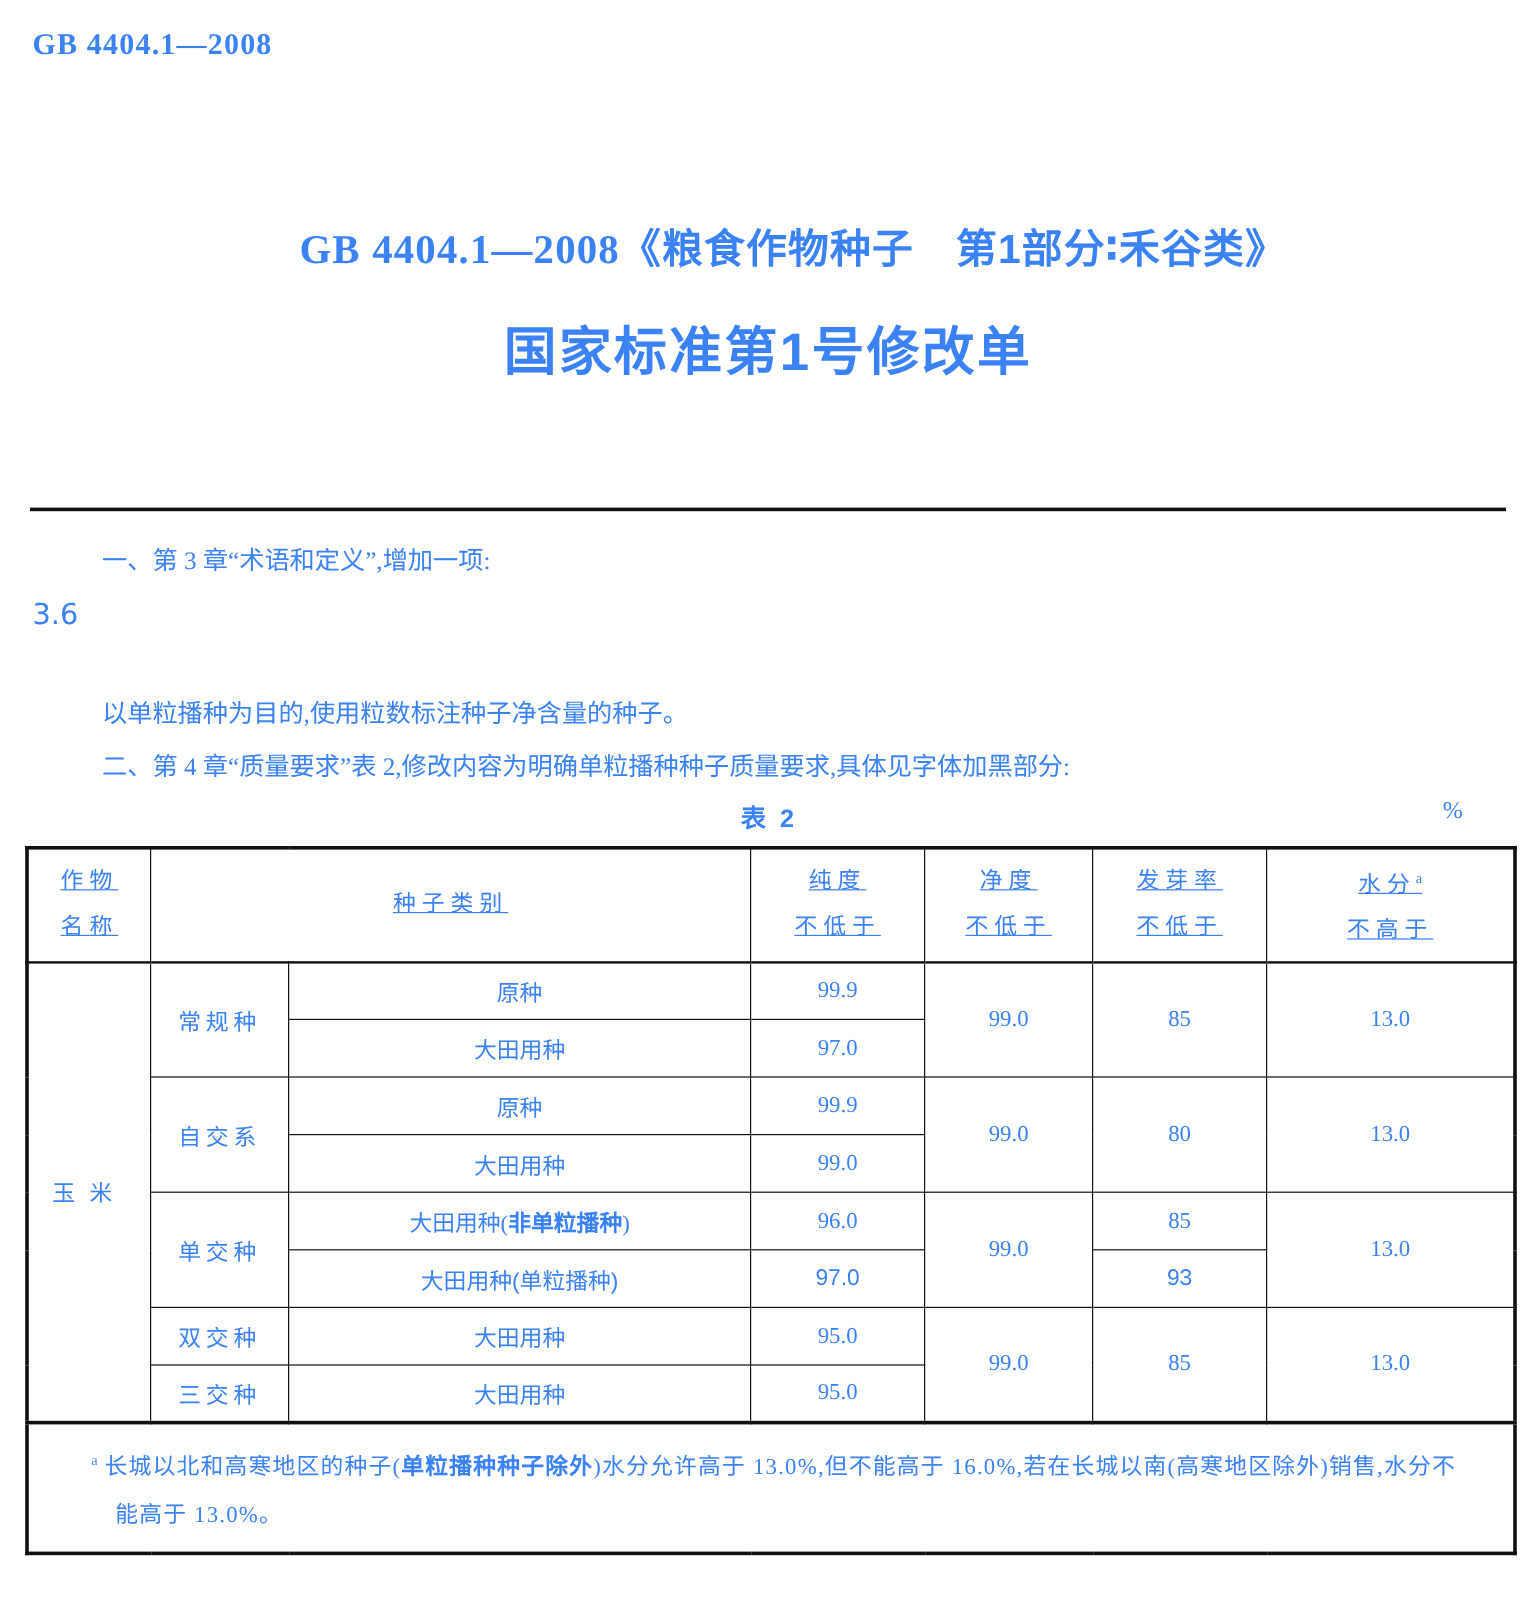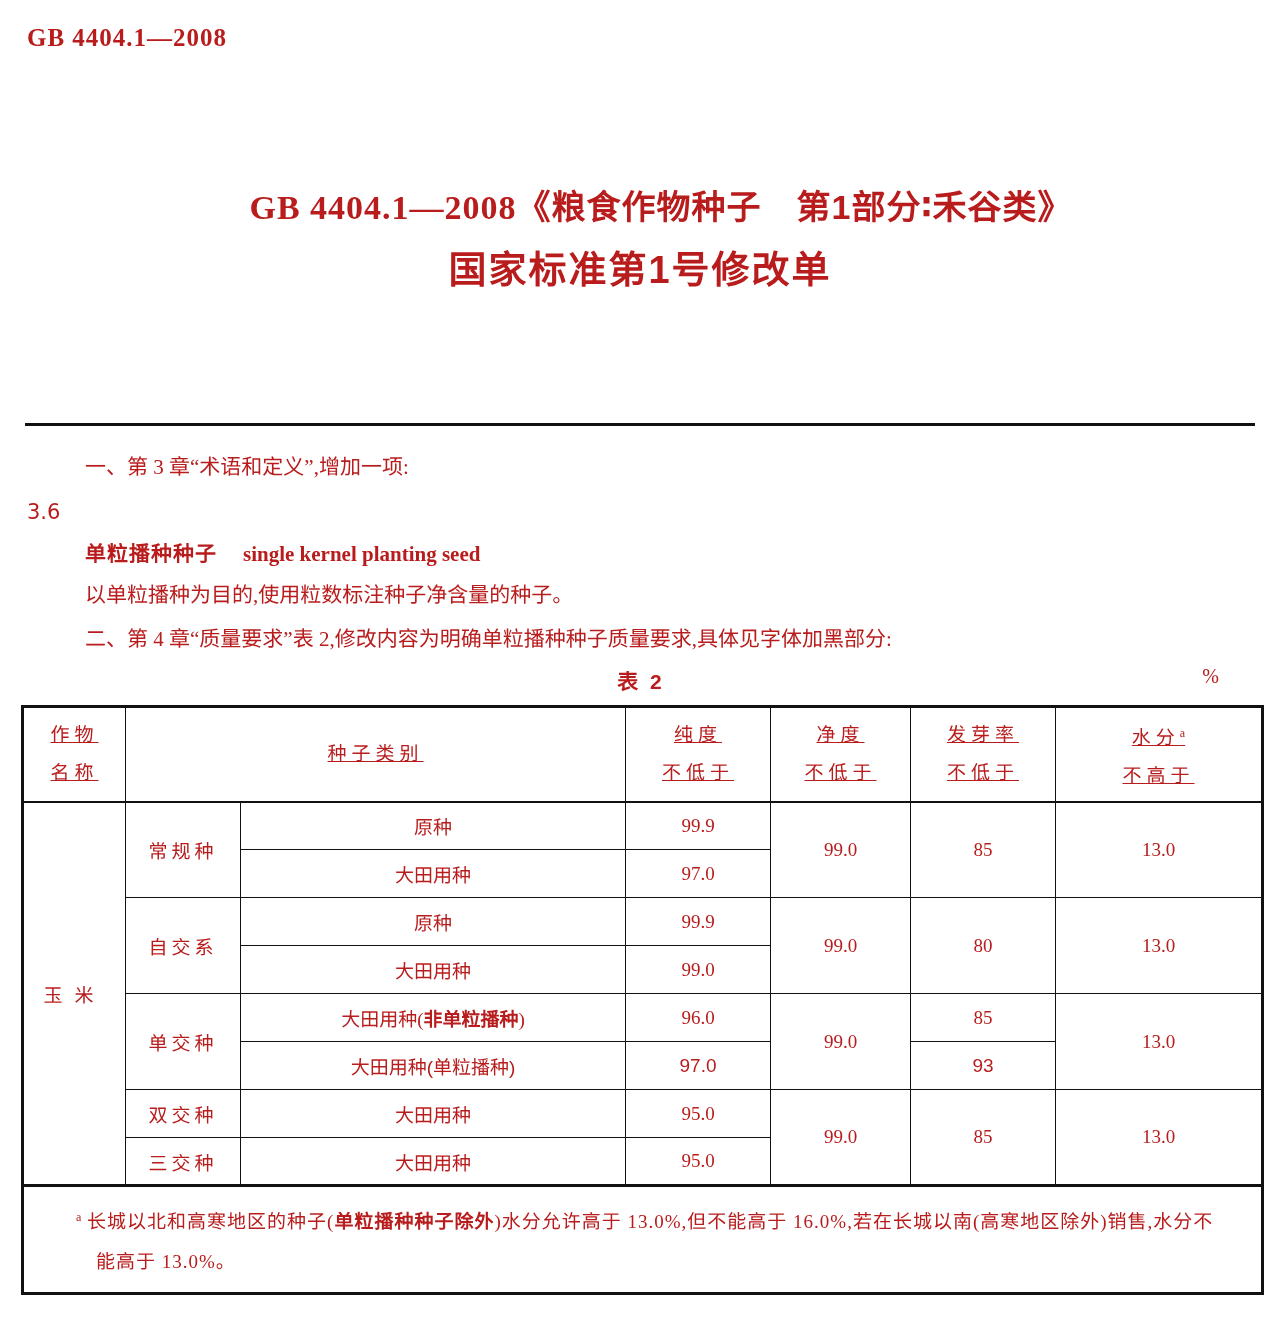--- a/index.html
+++ b/index.html
@@ -1,38 +1,38 @@
 <!DOCTYPE html>
 <html lang="zh-CN"><head>
 <meta charset="utf-8">
 <style>
   * { margin:0; padding:0; box-sizing:border-box; }
   body { background:#e8e8e8; }
   .page {
     position:relative;
     width:1280px; height:1340px;
     background:#ffffff;
-    color:#b91c1c;
+    color:#3b82f6;
     font-family:"Liberation Serif","DejaVu Serif",serif;
     overflow:hidden;
   }
   .doc-header {
     position:absolute; top:24px; left:27px;
     font-size:25px; font-weight:bold;
     letter-spacing:1px;
     font-family:"Liberation Serif","DejaVu Serif",serif;
   }
   .title-block { position:absolute; top:180px; left:0; width:1280px; text-align:center; }
   .title-line1 { font-size:34px; font-weight:bold; font-family:"Liberation Sans","DejaVu Sans",sans-serif; letter-spacing:1px;margin-left:42px; }
   .title-line1 .latin { font-family:"Liberation Serif","DejaVu Serif",serif; }
-  .title-line2 { margin-top:10px; font-size:38px; font-weight:bold; font-family:"Liberation Sans","DejaVu Sans",sans-serif; letter-spacing:2px; }
+  .title-line2 { margin-top:28px; font-size:44px; font-weight:bold; font-family:"Liberation Sans","DejaVu Sans",sans-serif; letter-spacing:2px; }
   .rule { position:absolute; top:423px; left:25px; width:1230px; height:3px; background:#111; }
   .bodytext { position:absolute; left:27px; width:1228px; font-size:21px; line-height:30px; }
   .p-one   { top:452px; padding-left:58px; }
-  .p-num   { top:497px; font-family:"DejaVu Sans","Liberation Sans",sans-serif; font-size:21px; }
+  .p-num   { top:497px; font-family:"DejaVu Sans","Liberation Sans",sans-serif; font-size:24px; }
   .p-term  { top:539px; padding-left:58px; font-weight:bold; }
   .p-term .term-cn { font-family:"Liberation Sans","DejaVu Sans",sans-serif; letter-spacing:1px; }
   .p-term .term-en { margin-left:26px; font-family:"Liberation Serif","DejaVu Serif",serif; }
   .p-def   { top:580px; padding-left:58px; }
   .p-two   { top:624px; padding-left:58px; }
   .caption-row { position:absolute; top:665px; left:21px; width:1240px; height:32px; }
   .caption-title {
     position:absolute; left:0; width:100%; text-align:center;
     font-size:21px; font-weight:bold;
     font-family:"Liberation Sans","DejaVu Sans",sans-serif;
@@ -82,23 +82,20 @@
     <div class="title-line1"><span class="latin">GB 4404.1—2008</span><span>《粮食作物种子　第1部分∶禾谷类》</span></div>
     <div class="title-line2">国家标准第1号修改单</div>
   </div>
 
   <div class="rule"></div>
 
   <div class="bodytext p-one">一、第 3 章“术语和定义”,增加一项:</div>
 
   <div class="bodytext p-num">3.6</div>
 
-  <div class="bodytext p-term">
-    <span class="term-cn">单粒播种种子</span><span class="term-en">single kernel planting seed</span>
-  </div>
 
   <div class="bodytext p-def">以单粒播种为目的,使用粒数标注种子净含量的种子。</div>
 
   <div class="bodytext p-two">二、第 4 章“质量要求”表 2,修改内容为明确单粒播种种子质量要求,具体见字体加黑部分:</div>
 
   <div class="caption-row">
     <div class="caption-title">表 2</div>
     <div class="caption-unit">%</div>
   </div>
 

